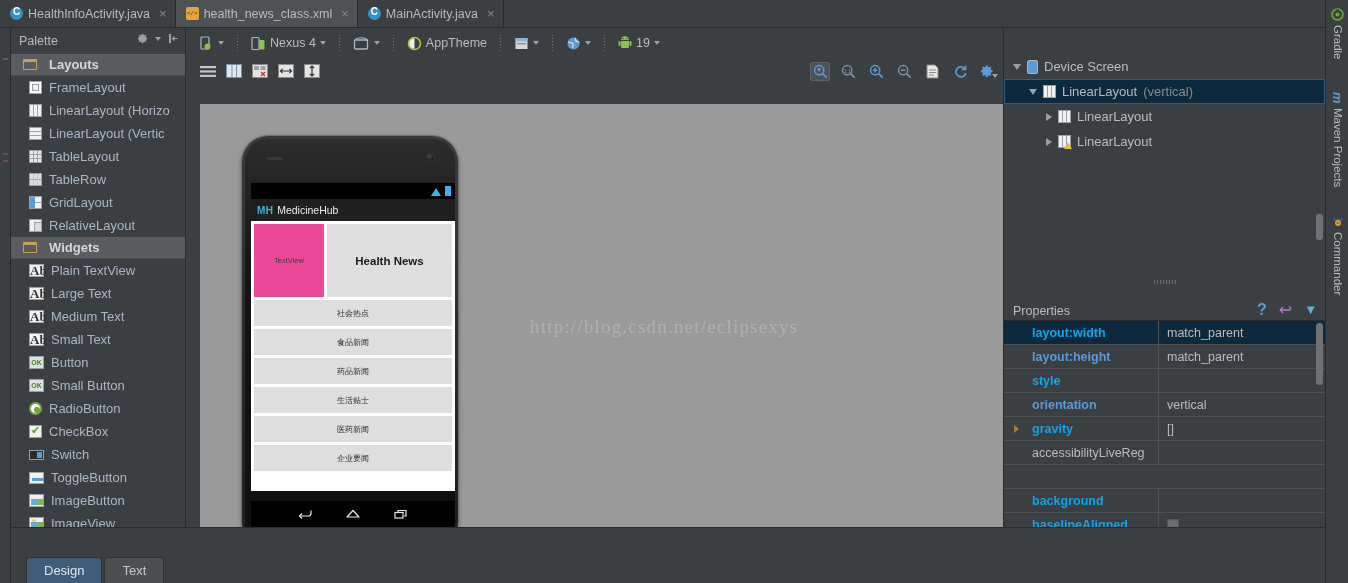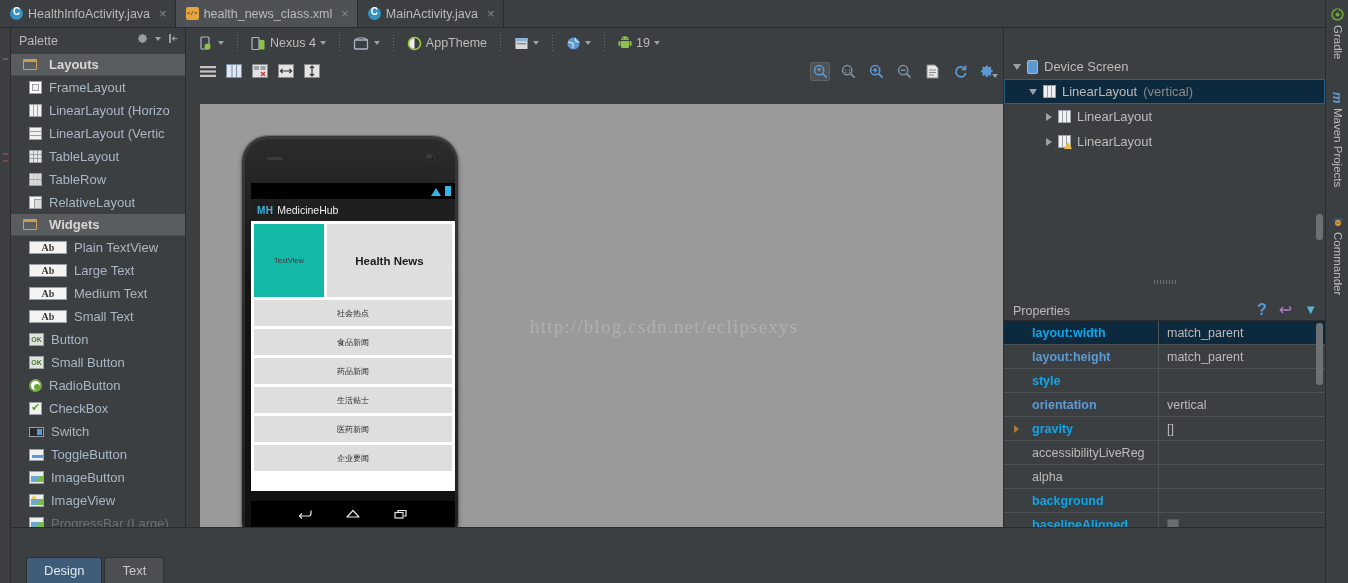--- a/index.html
+++ b/index.html
@@ -98,22 +98,22 @@
       repeating-linear-gradient(90deg,transparent 0 3px,#9aa0a6 3px 4px),
       repeating-linear-gradient(180deg,#e8e8e8 0 3px,#9aa0a6 3px 4px); }
   .sq.tblrow { background:
       repeating-linear-gradient(90deg,transparent 0 3px,#c3c7cb 3px 4px),
       repeating-linear-gradient(180deg,#dcdcdc 0 5px,#9aa0a6 5px 6px); }
   .sq.grid { background:
       linear-gradient(90deg,#5b9ad5 0 5px, transparent 5px),
       linear-gradient(180deg,#f1f1f1 0 5px,#9aa0a6 5px 6px,#f1f1f1 6px); }
   .sq.rel { background:#f1f1f1; position:relative; }
   .sq.rel::after{content:"";position:absolute;left:4px;top:2px;width:6px;height:8px;border:1px solid #9aa0a6;background:#dcdcdc;}
-  .ab { width: 38px; height: 13px; border: 1px solid #9aa0a6; background:#f3f3f3;
-        font-size: 10px; color:#333; text-align:center; line-height:12px;
+  .ab { width: 15px; height: 13px; border: 1px solid #9aa0a6; background:#f3f3f3;
+        font-size: 13px; color:#333; text-align:center; line-height:12px;
         font-family:"Liberation Serif", serif; font-weight:bold; }
   .okb { width: 15px; height: 13px; border: 1px solid #9aa0a6; background:#dfe3e0;
         font-size: 7px; color:#4a7a2a; text-align:center; line-height:12px; font-weight:bold; }
   .radio { width: 13px; height: 13px; border-radius:50%; border:2px solid #7aa851; background:#fff; position:relative; }
   .radio::after{content:"";position:absolute;left:2.5px;top:2.5px;width:6px;height:6px;border-radius:50%;background:#6aa82e;}
   .chk { width: 13px; height: 13px; border:1px solid #9aa0a6; background:#f1f1f1; position:relative; }
   .chk::after{content:"✔";position:absolute;left:1px;top:-2px;font-size:11px;color:#5aa52a;}
   .swi { width: 15px; height: 10px; background:#2b2b2b; border:1px solid #9aa0a6; position:relative; }
   .swi::after{content:"";position:absolute;right:1px;top:1px;width:5px;height:6px;background:#5b9ad5;}
   .tgl { width: 15px; height: 12px; border:1px solid #9aa0a6; background:#f1f1f1; position:relative; }
@@ -206,21 +206,21 @@
     padding-left: 6px; gap: 4px;
   }
   .app-abbr { font-size: 10px; font-weight: bold; color: #33b5e5; letter-spacing: .3px; }
   .app-title { font-size: 10.5px; color: #eeeeee; }
 
   .row-top {
     height: 76px; display:flex; gap: 3px; padding: 3px 0 0 0;
     background: #ffffff;
   }
   .cell-left {
-    width: 70px; background: #14b8a6; display:flex; align-items:center; justify-content:center;
+    width: 70px; background: #ec4899; display:flex; align-items:center; justify-content:center;
     font-size: 7.5px; color: #3a3a3a; margin-left: 3px;
   }
   .cell-right {
     flex: 1; background: #dedede; display:flex; align-items:center; justify-content:center;
     font-size: 11.5px; font-weight: bold; color: #1a1a1a; margin-right: 3px;
   }
   .news-list { background:#fff; padding: 3px 3px 0 3px; }
   .news-item {
     height: 26px; background: #dedede; margin-bottom: 3px;
     display:flex; align-items:center; justify-content:center;
@@ -377,20 +377,24 @@
         <span class="sq lv"></span>
         <span>LinearLayout (Vertic</span>
       </div>
       <div class="pal-item">
         <span class="sq tbl"></span>
         <span>TableLayout</span>
       </div>
       <div class="pal-item">
         <span class="sq tblrow"></span>
         <span>TableRow</span>
+      </div>
+      <div class="pal-item">
+        <span class="sq grid"></span>
+        <span>GridLayout</span>
       </div>
       <div class="pal-item">
         <span class="sq rel"></span>
         <span>RelativeLayout</span>
       </div>
 
       <div class="pal-group">
         <span class="folder-ico"></span>
         <span>Widgets</span>
       </div>
@@ -753,21 +757,20 @@
       </div>
       <div class="prow">
         <div class="pname bold expand">gravity</div>
         <div class="pval">[]</div>
       </div>
       <div class="prow">
         <div class="pname">accessibilityLiveReg</div>
         <div class="pval"></div>
       </div>
       <div class="prow">
-        <div class="pname">alpha</div>
         <div class="pval"></div>
       </div>
       <div class="prow">
         <div class="pname bold">background</div>
         <div class="pval"></div>
       </div>
       <div class="prow">
         <div class="pname bold">baselineAligned</div>
         <div class="pval">
             <span class="pcheck"></span>

